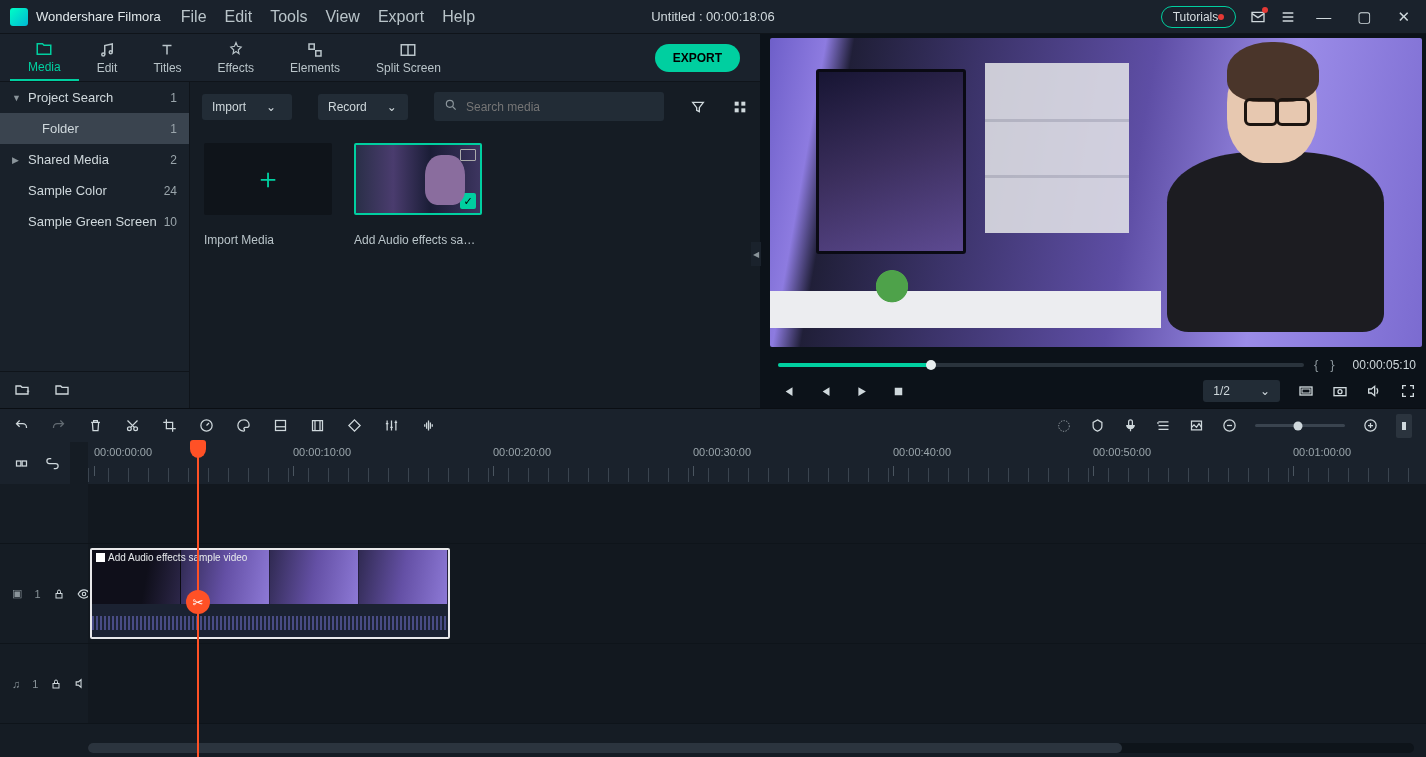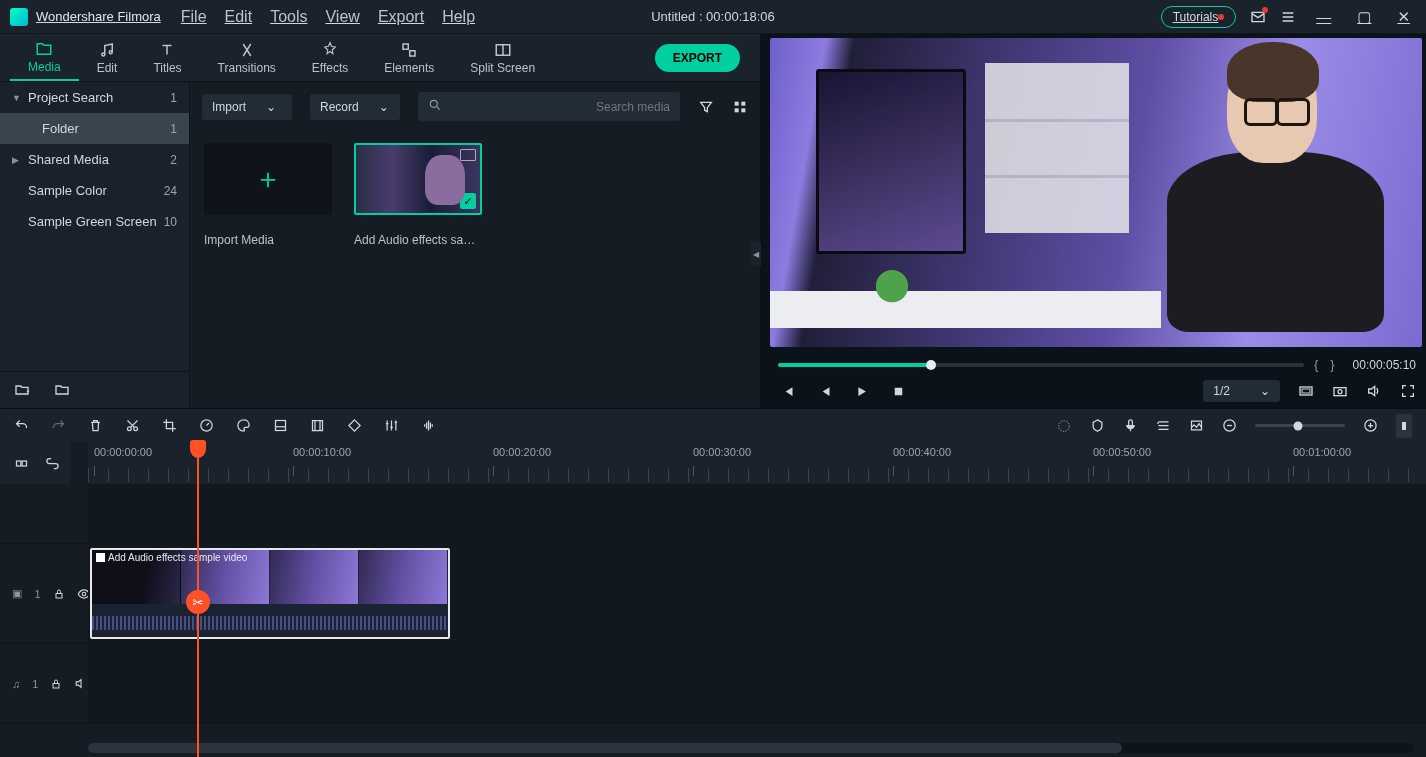--- a/index.html
+++ b/index.html
@@ -1,17 +1,17 @@
 <!DOCTYPE html>
 <html><head>
 <meta charset="utf-8">
 <style>
 * { margin: 0; padding: 0; box-sizing: border-box; font-family: -apple-system, BlinkMacSystemFont, "Segoe UI", Arial, sans-serif; }
 body { background: #151c24; color: #cfd8dc; font-size: 12px; overflow: hidden; width: 1426px; height: 757px; }
-.titlebar { height: 34px; background: #1a222c; display: flex; align-items: center; padding: 0 10px; border-bottom: 1px solid #0f141a; text-decoration: underline; }
+.titlebar { height: 34px; background: #1a222c; display: flex; align-items: center; padding: 0 10px; border-bottom: 1px solid #0f141a; }
 .logo { width: 18px; height: 18px; background: linear-gradient(135deg, #00ffc6, #00b8d4); border-radius: 3px; margin-right: 8px; }
 .app-name { color: #e0e7ea; font-size: 13px; margin-right: 20px; }
 .menubar { display: flex; gap: 18px; }
 .menubar span { color: #b9c4c9; font-size: 16px; cursor: pointer; }
 .title-center { position: absolute; left: 50%; transform: translateX(-50%); color: #cfd8dc; font-size: 13px; }
 .title-right { margin-left: auto; display: flex; align-items: center; gap: 14px; }
 .tutorials-btn { border: 1px solid #00cfa0; border-radius: 12px; padding: 3px 11px; color: #d5dde0; font-size: 12px; display: flex; align-items: center; }
 .dot-red { width: 6px; height: 6px; background: #e53935; border-radius: 50%; }
 .win-ctrl { color: #cfd8dc; font-size: 15px; cursor: pointer; padding: 2px 6px; }
 .upper { display: flex; height: 374px; }
@@ -22,24 +22,24 @@
 .tab svg { width: 18px; height: 18px; margin-bottom: 2px; }
 .export-btn { margin-left: auto; background: #00cfa0; color: #000; font-weight: 700; padding: 7px 18px; border-radius: 16px; font-size: 12px; cursor: pointer; margin-right: 10px; }
 .panel-body { display: flex; flex: 1; }
 .sidebar { width: 190px; background: #19212a; border-right: 1px solid #0f141a; display: flex; flex-direction: column; }
 .side-item { display: flex; align-items: center; padding: 8px 12px; color: #cfd8dc; font-size: 13px; cursor: pointer; }
 .side-item.selected { background: #3a444f; }
 .side-item .chev { width: 10px; margin-right: 6px; color: #8a949a; font-size: 9px; }
 .side-item .cnt { margin-left: auto; color: #9aa5ab; font-size: 12px; }
 .side-footer { margin-top: auto; display: flex; gap: 24px; padding: 10px 14px; border-top: 1px solid #0f141a; }
 .content { flex: 1; background: #151c24; display: flex; flex-direction: column; position: relative; }
-.content-toolbar { display: flex; align-items: center; gap: 18px; padding: 10px 12px; }
+.content-toolbar { display: flex; align-items: center; gap: 26px; padding: 10px 12px; }
 .dd { background: #222c36; border-radius: 3px; padding: 6px 10px; color: #cfd8dc; font-size: 12px; display: flex; align-items: center; gap: 20px; cursor: pointer; min-width: 90px; }
 .search-box { flex: 1; background: #222c36; border-radius: 3px; display: flex; align-items: center; padding: 6px 10px; gap: 8px; color: #8c969c; font-size: 12px; }
-.search-box input { background: transparent; border: none; color: #cfd8dc; outline: none; flex: 1; font-size: 12px; text-align: right; }
+.search-box input { background: transparent; border: none; color: #cfd8dc; outline: none; flex: 1; font-size: 12px; }
 .media-grid { display: flex; gap: 20px; padding: 12px 14px; }
 .media-item { width: 130px; text-align: left; }
 .thumb { width: 128px; height: 72px; background: #0f141a; border-radius: 2px; display: flex; align-items: center; justify-content: center; position: relative; }
 .thumb.sel { border: 2px solid #00cfa0; }
 .thumb .plus { color: #00cfa0; font-size: 28px; font-weight: 200; }
 .thumb .check { position: absolute; bottom: 4px; right: 4px; width: 16px; height: 16px; background: #00cfa0; border-radius: 2px; display: flex; align-items: center; justify-content: center; color: #000; font-size: 11px; }
 .thumb .vid-ic { position: absolute; top: 4px; right: 4px; width: 16px; height: 12px; border: 1px solid #aaa; border-radius: 1px; }
 .video-thumb { background: linear-gradient(90deg, #2a2f48 0%, #4a3c6e 30%, #1a1d36 60%, #3d3560 100%); position: relative; overflow: hidden; }
 .video-thumb::after { content: ""; position: absolute; right: 15px; top: 10px; width: 40px; height: 50px; background: #8a6d9e; border-radius: 40% 40% 30% 30%; }
 .media-label { color: #b9c4c9; font-size: 12px; margin-top: 18px; white-space: nowrap; overflow: hidden; text-overflow: ellipsis; }
@@ -155,26 +155,20 @@
           <span>Edit</span>
         </div>
       <div class="tab">
           <svg viewBox="0 0 24 24">
             <path d="M6 6h12M12 6v12" stroke="currentColor" stroke-width="2"></path>
           </svg>
           <span>Titles</span>
         </div>
       <div class="tab">
           <svg viewBox="0 0 24 24">
-            <path d="M7 4l5 8-5 8M17 4l-5 8 5 8" fill="none" stroke="currentColor" stroke-width="2"></path>
-          </svg>
-          <span>Transitions</span>
-        </div>
-      <div class="tab">
-          <svg viewBox="0 0 24 24">
             <path d="M12 2l2 5 5 1-4 4 1 5-4-3-4 3 1-5-4-4 5-1z" fill="none" stroke="currentColor" stroke-width="1.5"></path>
           </svg>
           <span>Effects</span>
         </div>
       <div class="tab">
           <svg viewBox="0 0 24 24">
             <rect x="4" y="4" width="7" height="7" fill="none" stroke="currentColor" stroke-width="2"></rect>
             <rect x="13" y="13" width="7" height="7" fill="none" stroke="currentColor" stroke-width="2"></rect>
           </svg>
           <span>Elements</span>

